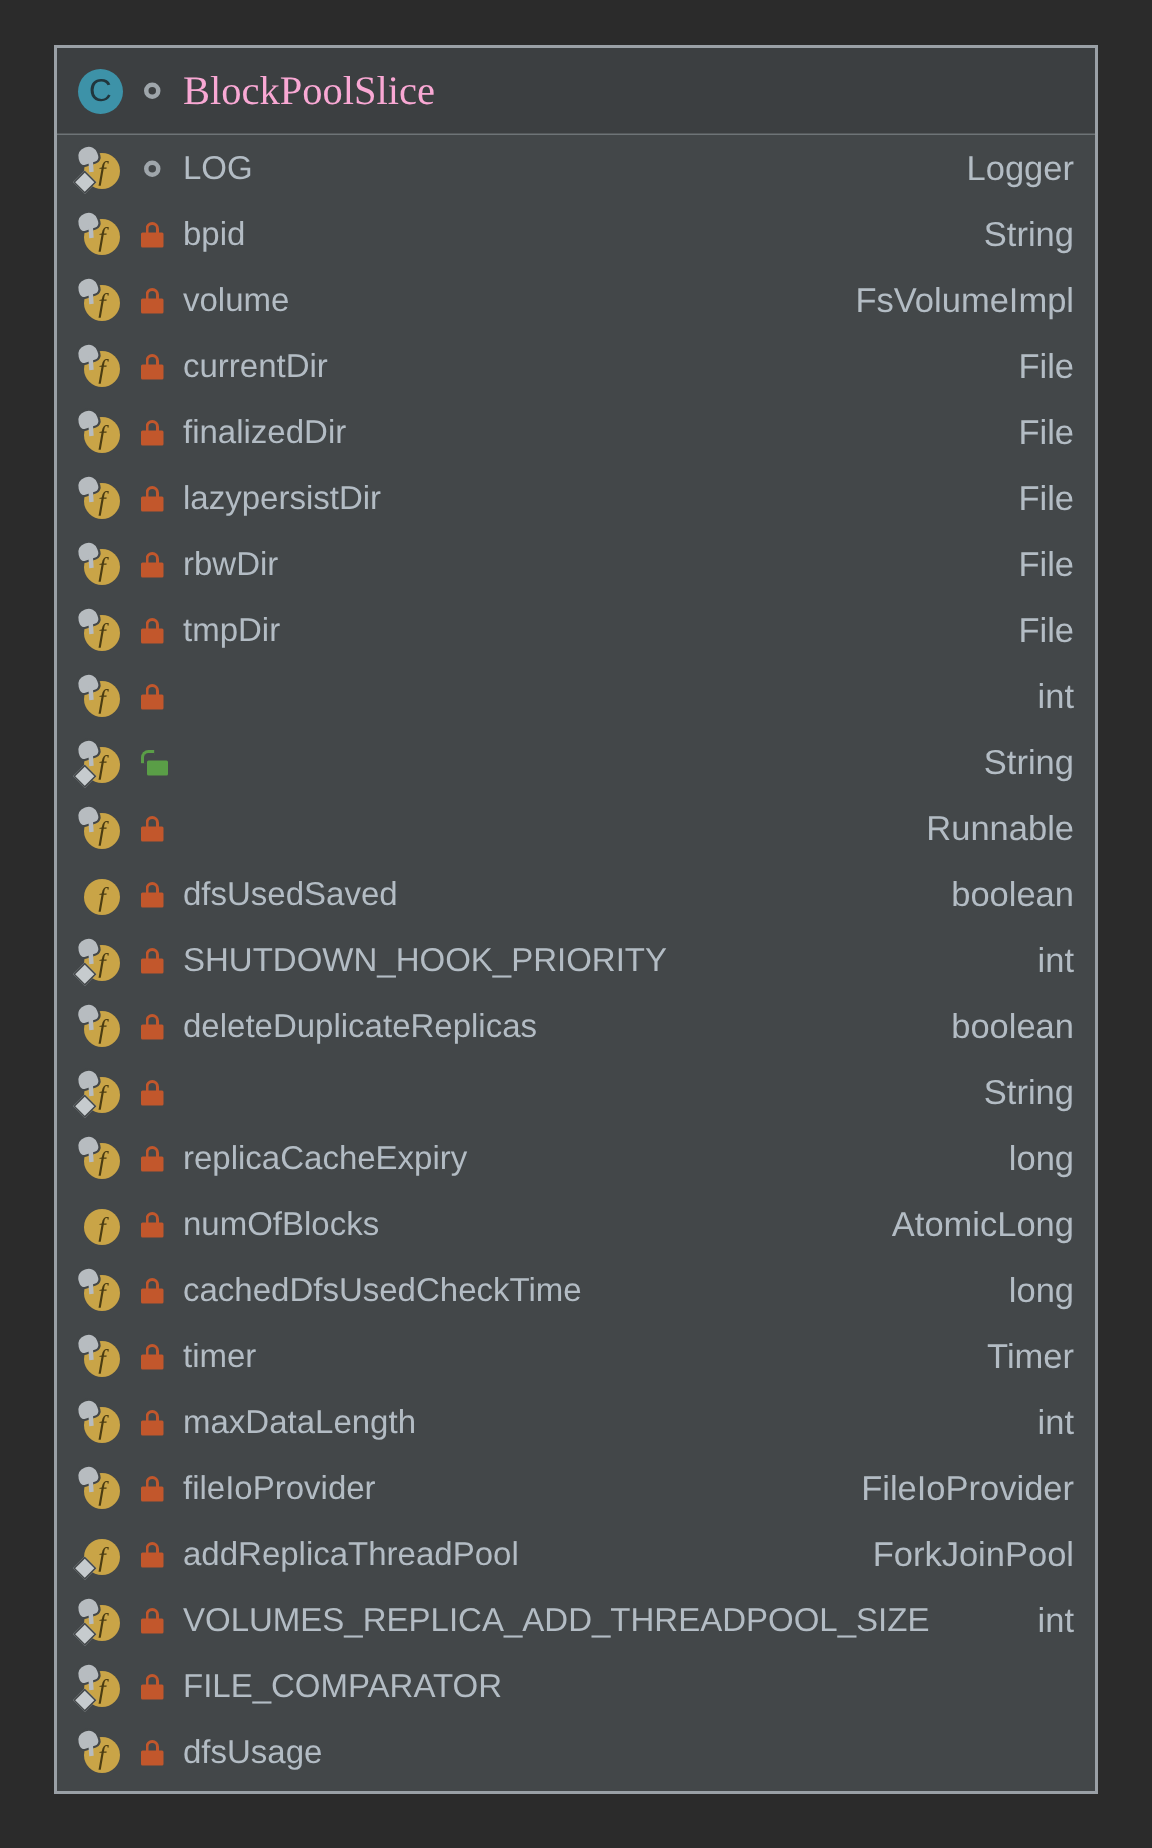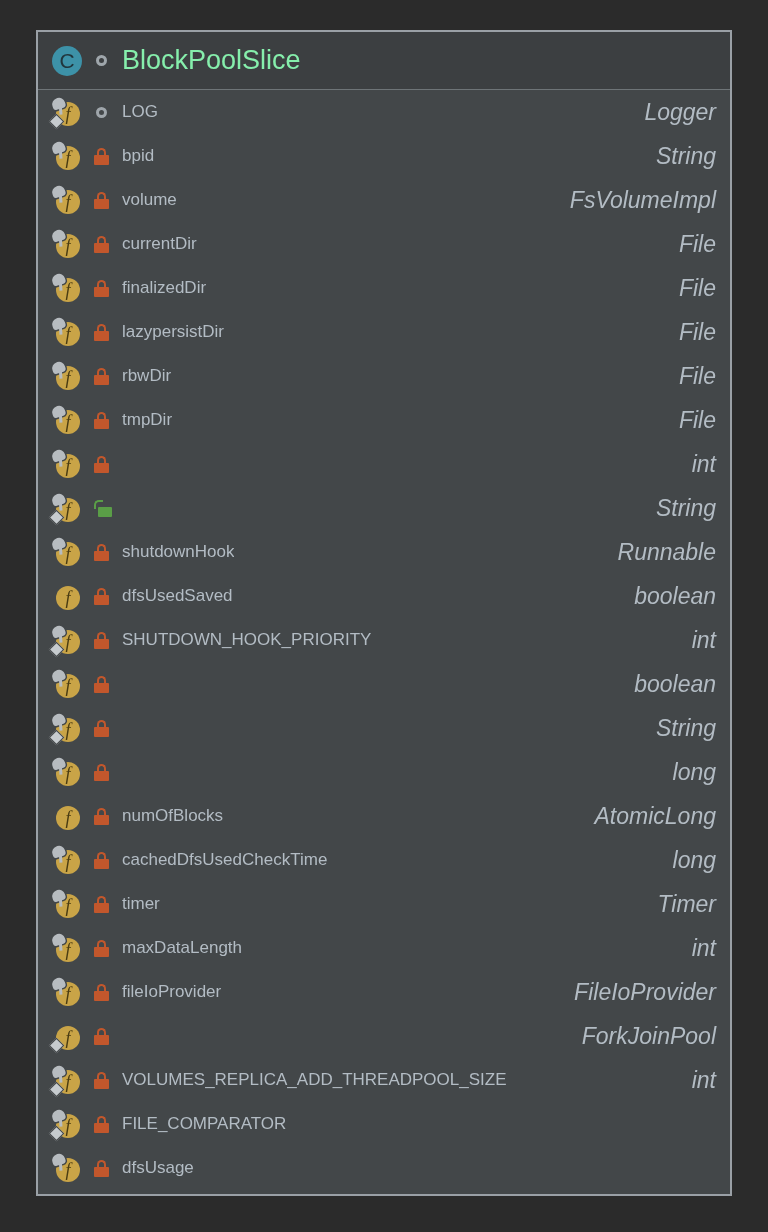--- a/index.html
+++ b/index.html
@@ -90,23 +90,23 @@
     border-right: none;
     border-radius: 5px 0 0 0;
   }
   .vis-public .body {
     position: absolute; left: 5px; top: 7px;
     width: 14px; height: 10px;
     background: #5a9e47;
     border-radius: 1px;
   }
   #class-name {
-    font-family: Liberation Sans, sans-serif;
+    font-family: Liberation Serif, serif;
     font-size: 27px;
-    color: #86efac;
+    color: #f9a8d4;
     letter-spacing: 0px;
     margin-left: 6px;
     white-space: nowrap;
   }
   
   #member-list {
     flex: 1 1 auto;
     overflow: hidden;
   }
   .row {
@@ -155,32 +155,31 @@
   
   .mark-final {
     position: absolute;
     left: 1px; bottom: 2px;
     width: 11px; height: 11px;
     background: #c6cbce;
     transform: rotate(45deg);
     border: 1.5px solid #434749;
   }
   .member-name {
-    font-size: 17px;
+    font-size: 22px;
     color: #b3bcc4;
     margin-left: 6px;
     white-space: nowrap;
     overflow: hidden;
   }
   .spacer { flex: 1 1 auto; min-width: 8px; }
   .member-type {
     font-size: 23px;
     color: #b3bcc4;
     white-space: nowrap;
-    font-style: italic;
   }
 </style>
 </head>
 <body>
 
 <div id="structure-popup">
 
   <div id="class-header">
     <span class="class-icon-wrap">
       <span class="class-circle">C</span>
@@ -343,21 +342,20 @@
         <span class="field-icon-wrap">
           <span class="field-circle">f</span>
           <span class="mark-static"></span>
         </span>
         <span class="vis-wrap">
           <span class="vis-private">
             <span class="shackle"></span>
             <span class="body"></span>
           </span>
         </span>
-        <span class="member-name">shutdownHook</span>
         <span class="spacer"></span>
         <span class="member-type">Runnable</span>
       </div>
       <div class="row">
         <span class="field-icon-wrap">
           <span class="field-circle">f</span>
         </span>
         <span class="vis-wrap">
           <span class="vis-private">
             <span class="shackle"></span>
@@ -388,20 +386,21 @@
         <span class="field-icon-wrap">
           <span class="field-circle">f</span>
           <span class="mark-static"></span>
         </span>
         <span class="vis-wrap">
           <span class="vis-private">
             <span class="shackle"></span>
             <span class="body"></span>
           </span>
         </span>
+        <span class="member-name">deleteDuplicateReplicas</span>
         <span class="spacer"></span>
         <span class="member-type">boolean</span>
       </div>
       <div class="row">
         <span class="field-icon-wrap">
           <span class="field-circle">f</span>
           <span class="mark-static"></span>
           <span class="mark-final"></span>
         </span>
         <span class="vis-wrap">
@@ -417,20 +416,21 @@
         <span class="field-icon-wrap">
           <span class="field-circle">f</span>
           <span class="mark-static"></span>
         </span>
         <span class="vis-wrap">
           <span class="vis-private">
             <span class="shackle"></span>
             <span class="body"></span>
           </span>
         </span>
+        <span class="member-name">replicaCacheExpiry</span>
         <span class="spacer"></span>
         <span class="member-type">long</span>
       </div>
       <div class="row">
         <span class="field-icon-wrap">
           <span class="field-circle">f</span>
         </span>
         <span class="vis-wrap">
           <span class="vis-private">
             <span class="shackle"></span>
@@ -505,20 +505,21 @@
         <span class="field-icon-wrap">
           <span class="field-circle">f</span>
           <span class="mark-final"></span>
         </span>
         <span class="vis-wrap">
           <span class="vis-private">
             <span class="shackle"></span>
             <span class="body"></span>
           </span>
         </span>
+        <span class="member-name">addReplicaThreadPool</span>
         <span class="spacer"></span>
         <span class="member-type">ForkJoinPool</span>
       </div>
       <div class="row">
         <span class="field-icon-wrap">
           <span class="field-circle">f</span>
           <span class="mark-static"></span>
           <span class="mark-final"></span>
         </span>
         <span class="vis-wrap">

